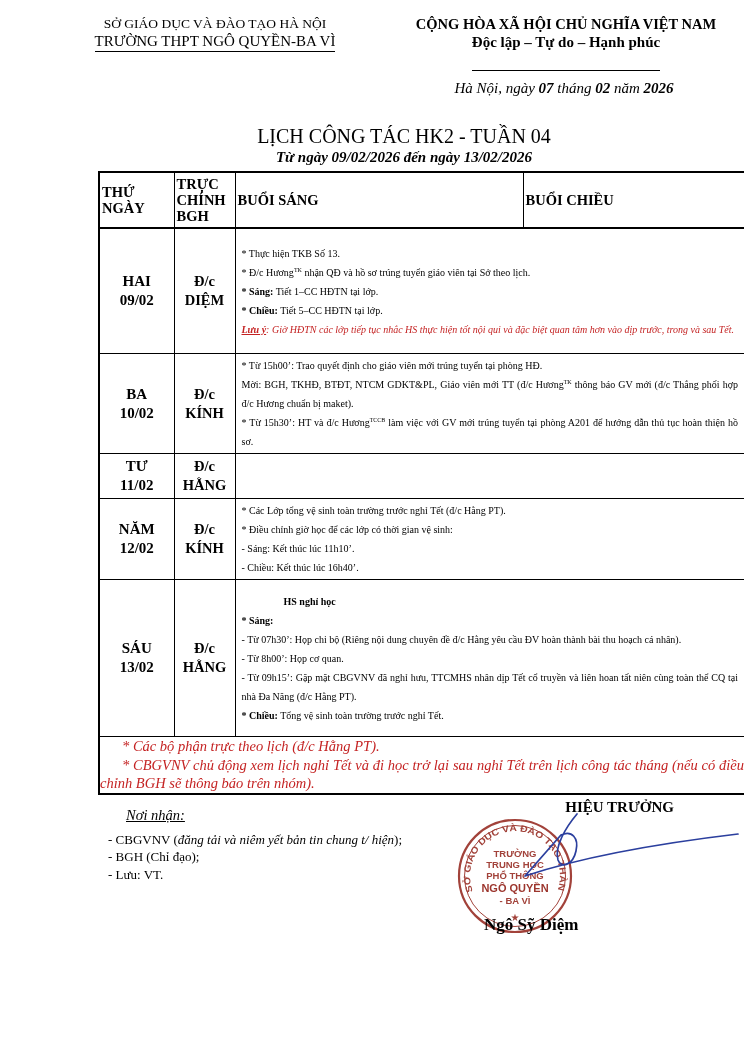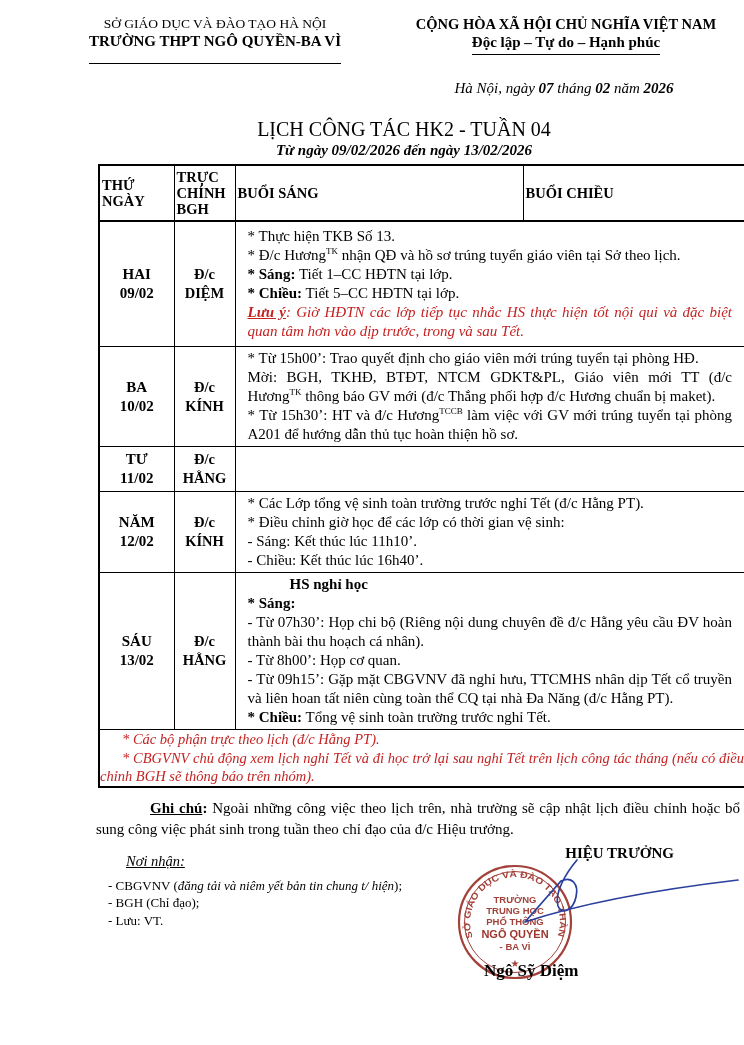--- a/index.html
+++ b/index.html
@@ -16,35 +16,35 @@
   .i{font-style:italic}
   .r{color:var(--red)}
   .u{text-decoration:underline}
   .sup{vertical-align:super;font-size:0.6em;line-height:0}
 
   
   .hdr{display:flex;padding-top:16px}
   .hdr-left{width:330px;text-align:center;margin-left:18px}
   .hdr-right{width:372px;text-align:center}
   .hl1{font-size:13.5px}
-  .hl2{font-size:15px;font-weight:bold;display:inline-block;border-bottom:1.5px solid #000;padding-bottom:13px}
+  .hl2{font-size:15px;font-weight:normal;display:inline-block;border-bottom:1.5px solid #000;padding-bottom:1px}
   .hr1{font-size:14.5px;font-weight:bold}
-  .hr2{font-size:15px;font-weight:bold;display:inline-block;border-bottom:1.5px solid #000;padding-bottom:3px}
+  .hr2{font-size:15px;font-weight:bold;display:inline-block;border-bottom:1.5px solid #000;padding-bottom:19px}
   .dateline{position:absolute;top:80px;left:352px;width:360px;text-align:center;font-size:15px;font-style:italic}
 
   .title{margin-top:54px;text-align:center;font-size:20px;font-weight:normal}
   .subtitle{text-align:center;font-size:15px;font-weight:bold;font-style:italic;margin-top:1px}
 
   
   table.sched{border-collapse:collapse;margin:5px 0 0 66px;width:646px;table-layout:fixed;border:2px solid #000}
   .sched th,.sched td{border:1px solid #000;padding:0}
   .sched thead th{border-bottom:2px solid #000;font-size:14.5px;font-weight:bold;text-align:left;vertical-align:middle;height:50px;line-height:16px;padding:2px}
   td.daycell{ text-align:center;vertical-align:middle;font-weight:bold;font-size:15px;line-height:19px}
   td.dutycell{text-align:center;vertical-align:middle;font-weight:bold;font-size:14.5px;line-height:19px}
-  td.contentcell{vertical-align:middle;padding:2px 12px;font-size:15px}
+  td.contentcell{vertical-align:middle;padding:2px 6px;font-size:10px}
   .line{line-height:19px}
   .line.justify{text-align:justify}
   .line.indent{padding-left:42px}
   tbody tr:nth-child(1) td{height:120px}
   tbody tr:nth-child(2) td{height:88px}
   tbody tr:nth-child(3) td{height:40px}
   tbody tr:nth-child(4) td{height:76px}
   tbody tr:nth-child(5) td{height:152px}
   tfoot td{padding:3px 8px 5px 8px}
   .note-p{color:var(--red);font-style:italic;font-size:14.5px;line-height:18.5px;text-align:justify;text-indent:22px;margin:0}
@@ -179,21 +179,20 @@
     <tfoot>
       <tr>
         <td colspan="4">
           <p class="note-p"><span>* Các bộ phận trực theo lịch (đ/c Hằng PT).</span></p>
           <p class="note-p"><span>* CBGVNV chủ động xem lịch nghỉ Tết và đi học trở lại sau nghỉ Tết trên lịch công tác tháng (nếu có điều chỉnh BGH sẽ thông báo trên nhóm).</span></p>
         </td>
       </tr>
     </tfoot>
   </table>
 
-  <p class="ghichu"><span class="b u">Ghi chú</span><span class="b">: </span><span>Ngoài những công việc theo lịch trên, nhà trường sẽ cập nhật lịch điều chỉnh hoặc bổ sung công việc phát sinh trong tuần theo chỉ đạo của đ/c Hiệu trưởng.</span></p>
 
   <div class="bottom">
     <div class="rec-label">Nơi nhận:</div>
     <div class="rec-items">
         <div><span>- CBGVNV (</span><span class="i">đăng tải và niêm yết bản tin chung t/ hiện</span><span>);</span></div>
         <div><span>- BGH (Chỉ đạo);</span></div>
         <div><span>- Lưu: VT.</span></div>
       </div>
 
     <div class="sign-title">HIỆU TRƯỞNG</div>

